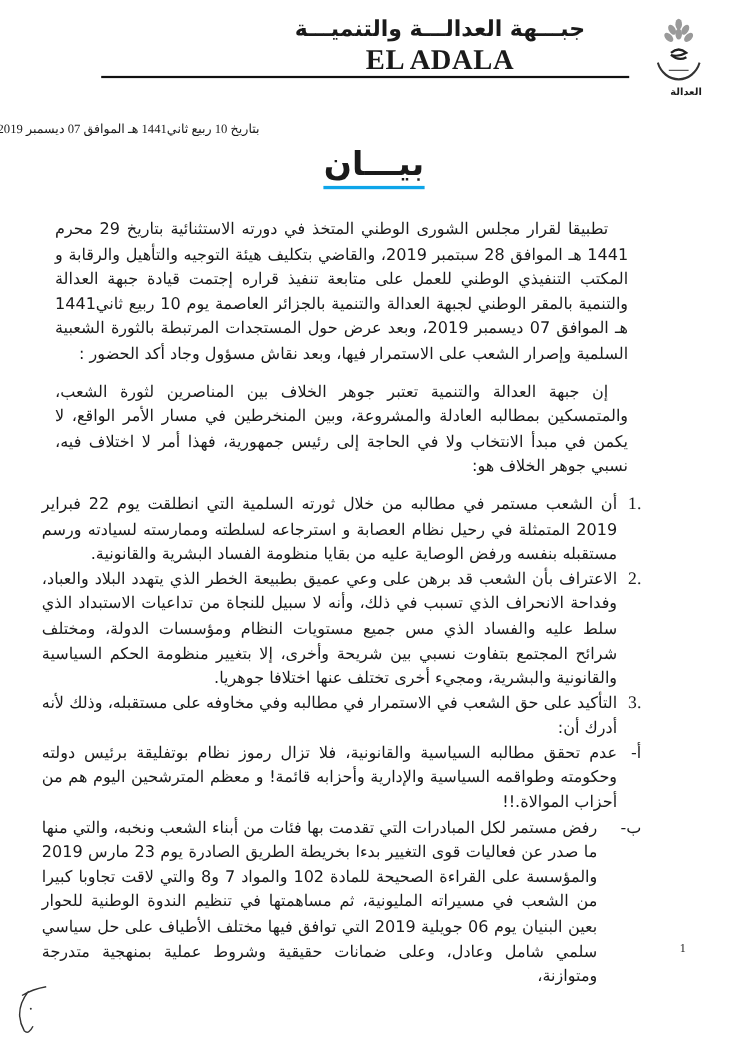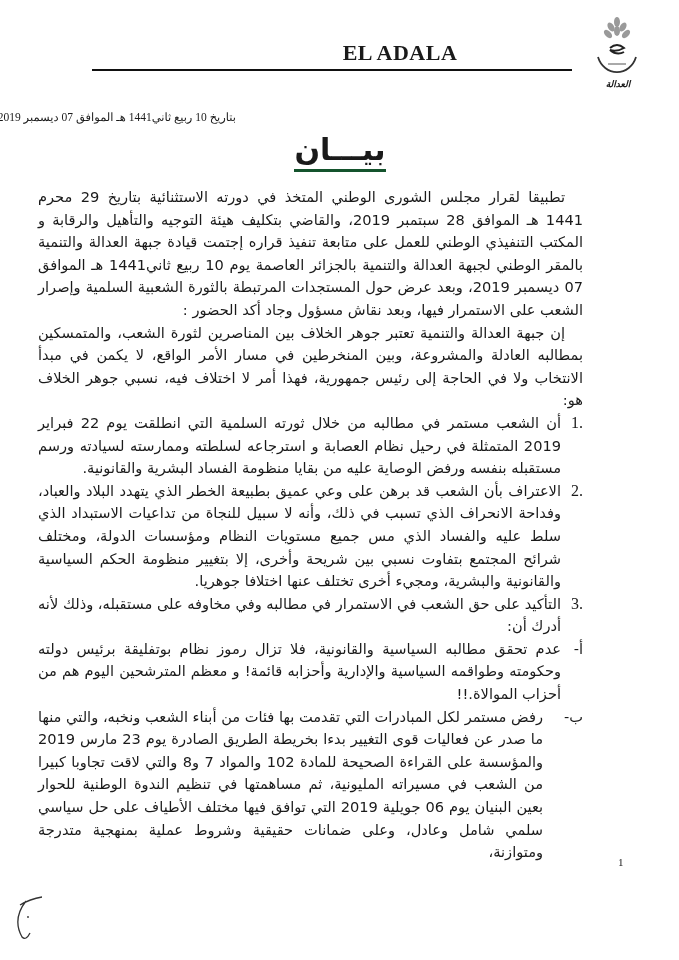--- a/index.html
+++ b/index.html
@@ -12,77 +12,78 @@
     
     .hdr-title {
       position: absolute; top: 14px; left: 220px; width: 360px;
       text-align: center; direction: rtl;
       font-family: "DejaVu Sans", sans-serif; font-weight: bold; font-size: 20px;
       letter-spacing: 0px;
     }
     .hdr-latin {
       position: absolute; top: 40px; left: 220px; width: 360px;
       text-align: center;
-      font-family: "Liberation Serif", serif; font-weight: bold; font-size: 22px;
+      font-family: "Liberation Serif", serif; font-weight: bold; font-size: 26px;
       letter-spacing: 0.5px;
     }
     .hdr-rule {
       position: absolute; top: 69px; left: 92px; width: 480px; height: 2px; background: #111;
     }
     .logo {
       position: absolute; top: 14px; left: 582px; width: 70px; height: 74px;
     }
     .logo-caption {
-      position: absolute; top: 79px; left: 598px; width: 40px; text-align: center;
-      direction: rtl; font-size: 9px; font-weight: bold; font-style: italic;
+      position: absolute; top: 79px; left: 598px; width: 40px; 
+      direction: rtl; font-size: 9px; font-weight: bold;
     }
     .ref-line {
       position: absolute; top: 93px; left: 480px; width: 175px; direction: rtl;
       text-align: right; font-family: "Liberation Serif", serif; font-size: 13px;
       text-decoration: underline;
     }
     .date-line {
       position: absolute; top: 110px; left: 36px; width: 200px; direction: rtl;
       text-align: right; font-family: "Liberation Serif", serif; font-size: 11.5px;
       white-space: nowrap;
     }
 
     
     .doc-title {
       position: absolute; top: 132px; left: 220px; width: 240px; text-align: center;
       direction: rtl; font-weight: bold; font-size: 30px;
     }
-    .doc-title span { border-bottom: 3px solid #14532d; padding-bottom: 2px; }
+    .doc-title span { border-bottom: 3px solid #0ea5e9; padding-bottom: 2px; }
 
     
     .body-text {
       position: absolute; top: 186px; left: 38px; width: 545px;
       direction: rtl; text-align: justify;
       font-family: "DejaVu Sans", sans-serif; font-size: 14.6px; line-height: 22.6px;
     }
-    .para { margin: 0; text-indent: 18px; }
+    .para { margin: 12px; text-indent: 18px; }
     .list { margin: 0; padding: 0; list-style: none; }
     .list-item { position: relative; padding-right: 22px; margin: 0; }
     .list-item .marker {
       position: absolute; right: 0; top: 0; font-family: "Liberation Serif", serif; font-size: 16px;
     }
     .sub-item { position: relative; padding-right: 22px; margin: 0; }
     .sub-item .marker { position: absolute; right: 0; top: 0; }
     .sub-item.wide { padding-right: 40px; }
 
     .page-num {
       position: absolute; top: 856px; left: 618px; font-family: "Liberation Serif", serif; font-size: 11px;
     }
     .signature { position: absolute; top: 895px; left: 12px; width: 40px; height: 48px; }
   </style>
 </head>
 <body>
 
 <div class="page">
 
+  <div class="hdr-title">جبـــهة العدالـــة والتنميـــة</div>
   <div class="hdr-latin">EL ADALA</div>
   <div class="hdr-rule"></div>
 
   <svg class="logo" viewBox="0 0 70 74">
     <g fill="#9a9a9a">
       <ellipse cx="35" cy="8" rx="3" ry="5"></ellipse>
       <ellipse cx="29" cy="13" rx="3" ry="5" transform="rotate(-30 29 13)"></ellipse>
       <ellipse cx="41" cy="13" rx="3" ry="5" transform="rotate(30 41 13)"></ellipse>
       <ellipse cx="26" cy="20" rx="3" ry="5" transform="rotate(-45 26 20)"></ellipse>
       <ellipse cx="44" cy="20" rx="3" ry="5" transform="rotate(45 44 20)"></ellipse>

